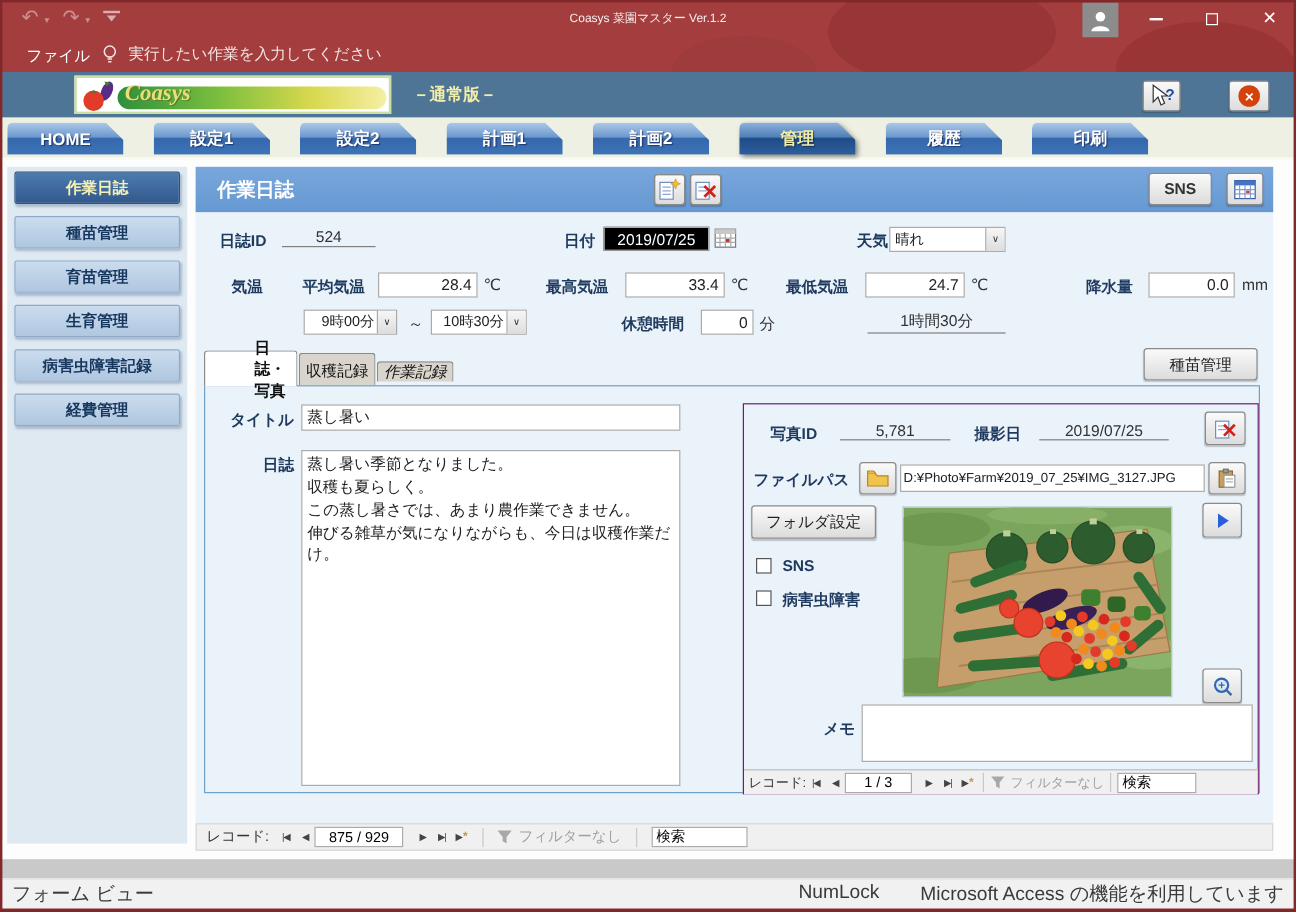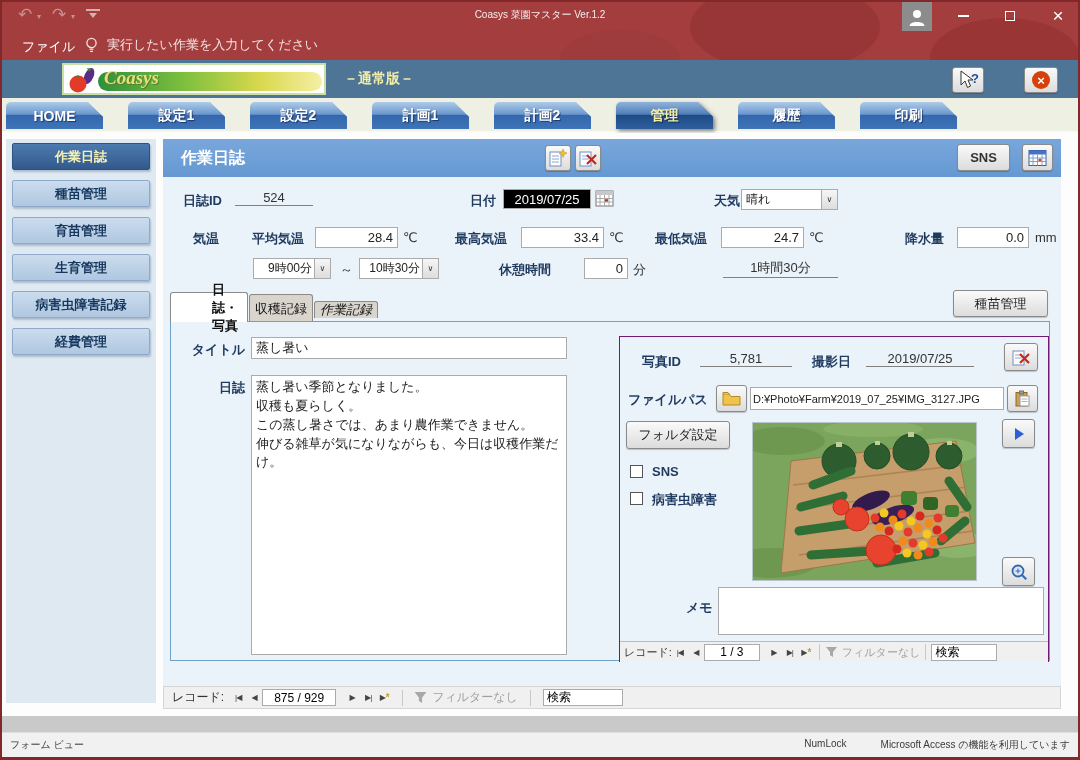--- a/index.html
+++ b/index.html
@@ -81,21 +81,21 @@
   .navbar { display:flex; align-items:center; background:#F0F0F0; font-size:12px; color:#333; }
   .nav-btn { min-width:16px; height:15px; display:inline-flex; align-items:center; justify-content:center; font-size:8px; color:#444; letter-spacing:-1px; }
   .nav-pos { background:#fff; border:1px solid #ABABAB; height:17px; font-size:12px; text-align:center; font-family:inherit; }
   .nav-sep { width:1px; height:16px; background:#C8C8C8; margin:0 5px; }
   .nav-filter { color:#A0A0A0; display:inline-flex; align-items:center; gap:4px; }
   .nav-search { background:#fff; border:1px solid #ABABAB; height:17px; font-size:12px; font-family:inherit; padding:0 3px; }
   .star { color:#C79A3C; font-weight:bold; font-size:10px; margin-left:1px; }
 
   .grayband { position:absolute; left:0; top:716px; width:1080px; height:16px; background:#C9C9C9; }
   .statusbar { position:absolute; left:0; top:732px; width:1080px; height:25px; background:#F1F1F1; border-top:1px solid #E0E0E0;
-    display:flex; align-items:center; font-size:10px; color:#3A3A3A; padding:0 10px; }
+    display:flex; align-items:center; font-size:16px; color:#3A3A3A; padding:0 10px; }
   .statusbar .right { margin-left:auto; display:flex; gap:34px; }
 </style>
 </head>
 <body>
 
 <div class="win">
 
   <div class="chrome">
     <div class="blob1"></div>
     <div class="blob2"></div>
@@ -275,21 +275,21 @@
       <span class="lbl" style="left:27px;top:84px;margin-top:36px;">作業時間</span>
       <span class="combo" style="left:90px;top:81px;width:78px;height:21px;">
         <span class="ctext">9時00分</span>
         <span class="carrow">∨</span>
       </span>
       <span class="plain" style="left:177px;top:84px;">～</span>
       <span class="combo" style="left:196px;top:81px;width:80px;height:21px;">
         <span class="ctext">10時30分</span>
         <span class="carrow">∨</span>
       </span>
-      <span class="lbl" style="left:336px;top:84px;">休憩時間</span>
+      <span class="lbl" style="left:355px;top:84px;">休憩時間</span>
       <input class="inp num" style="left: 421px; top: 81px; width: 44px; height: 21px;" value="0">
       <span class="plain" style="left:470px;top:84px;">分</span>
       <span class="uline" style="left:560px;top:82px;width:115px;">1時間30分</span>
 
       <span class="subtab active" style="left:7px;top:115px;width:78px;height:30px;padding-left:41px;">日誌・写真</span>
       <span class="subtab" style="left:86px;top:117px;width:64px;height:28px;">収穫記録</span>
       <span class="subtab" style="left:151px;top:124px;width:64px;height:17px;font-style:italic;">作業記録</span>
       <span class="btn3d abs" style="left:790px;top:113px;width:95px;height:27px;font-size:13px;color:#222;">種苗管理</span>
 
       <div class="tab-box">

